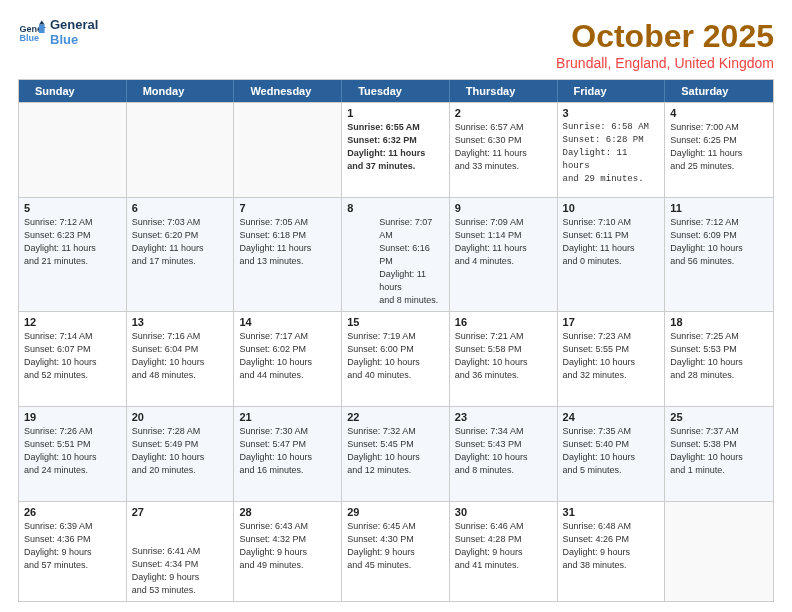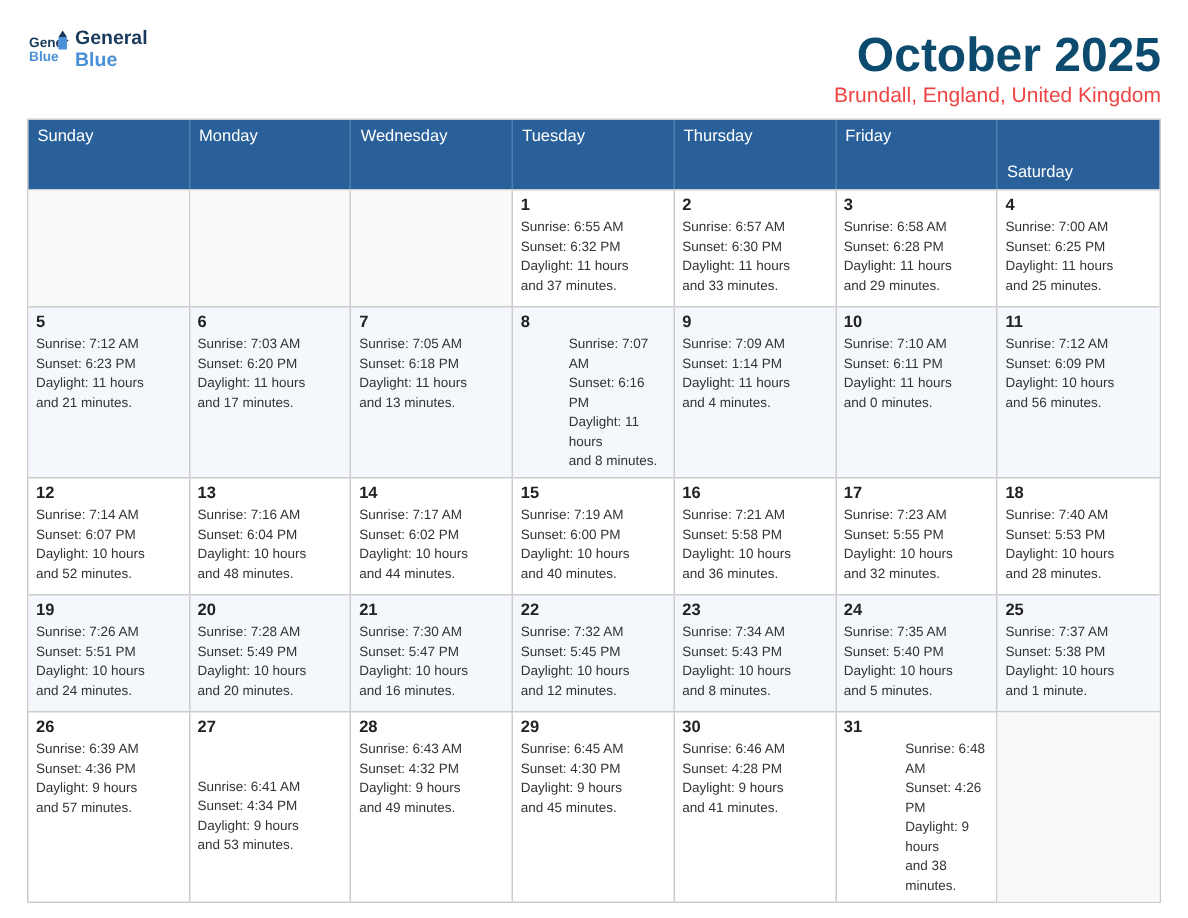--- a/index.html
+++ b/index.html
@@ -32,45 +32,45 @@
       width: 28px;
       height: 28px;
       margin-right: 4px;
     }
     .title-block {
       text-align: right;
     }
     .month-title {
       font-size: 32px;
       font-weight: bold;
-      color: #0c4a6e;
+      color: #a16207;
     }
     .location {
       font-size: 14px;
       color: #ef4444;
     }
     .calendar {
       flex: 1;
       display: flex;
       flex-direction: column;
       border: 1px solid #ccc;
     }
     .cal-header {
       display: grid;
       grid-template-columns: repeat(7, 1fr);
       background: #2a6099;
     }
     .cal-header-cell {
       color: #fff;
       font-size: 11px;
-      font-weight: normal;
-      padding: 5px 6px;
+      font-weight: bold;
+      padding: 5px 16px;
       border-right: 1px solid #4a80b0;
     }
-    .cal-header-cell:last-child { border-right: none; margin-top: 24px; }
+    .cal-header-cell:last-child { border-right: none; }
     .cal-body {
       flex: 1;
       display: flex;
       flex-direction: column;
     }
     .cal-week {
       display: grid;
       grid-template-columns: repeat(7, 1fr);
       flex: 1;
       border-top: 1px solid #ccc;
@@ -134,35 +134,35 @@
       <div class="cal-header-cell">Friday</div>
       <div class="cal-header-cell">Saturday</div>
     </div>
     <div class="cal-body" id="cal-body">
     <div class="cal-week">
           <div class="cal-cell empty"></div>
           <div class="cal-cell empty"></div>
           <div class="cal-cell empty"></div>
           <div class="cal-cell">
             <div class="day-num">1</div>
-            <div class="day-info" style="white-space: pre-line;">Sunrise: 6:55 AM
+            <div class="day-info" style="white-space: pre-line; font-weight: bold;">Sunrise: 6:55 AM
 Sunset: 6:32 PM
 Daylight: 11 hours
 and 37 minutes.</div>
           </div>
           <div class="cal-cell">
             <div class="day-num">2</div>
             <div class="day-info" style="white-space: pre-line;">Sunrise: 6:57 AM
 Sunset: 6:30 PM
 Daylight: 11 hours
 and 33 minutes.</div>
           </div>
           <div class="cal-cell">
             <div class="day-num">3</div>
-            <div class="day-info" style="white-space: pre-line;">Sunrise: 6:58 AM
+            <div class="day-info" style="white-space: pre-line; font-family: Liberation Mono, monospace;">Sunrise: 6:58 AM
 Sunset: 6:28 PM
 Daylight: 11 hours
 and 29 minutes.</div>
           </div>
           <div class="cal-cell">
             <div class="day-num">4</div>
             <div class="day-info" style="white-space: pre-line;">Sunrise: 7:00 AM
 Sunset: 6:25 PM
 Daylight: 11 hours
 and 25 minutes.</div>
@@ -257,21 +257,21 @@
           </div>
           <div class="cal-cell">
             <div class="day-num">17</div>
             <div class="day-info" style="white-space: pre-line;">Sunrise: 7:23 AM
 Sunset: 5:55 PM
 Daylight: 10 hours
 and 32 minutes.</div>
           </div>
           <div class="cal-cell">
             <div class="day-num">18</div>
-            <div class="day-info" style="white-space: pre-line;">Sunrise: 7:40 AM
+            <div class="day-info" style="white-space: pre-line;">Sunrise: 7:25 AM
 Sunset: 5:53 PM
 Daylight: 10 hours
 and 28 minutes.</div>
           </div>
         </div>
         <div class="cal-week week-row-alt">
           <div class="cal-cell">
             <div class="day-num">19</div>
             <div class="day-info" style="white-space: pre-line;">Sunrise: 7:26 AM
 Sunset: 5:51 PM
@@ -352,21 +352,21 @@
           </div>
           <div class="cal-cell">
             <div class="day-num">30</div>
             <div class="day-info" style="white-space: pre-line;">Sunrise: 6:46 AM
 Sunset: 4:28 PM
 Daylight: 9 hours
 and 41 minutes.</div>
           </div>
           <div class="cal-cell">
             <div class="day-num">31</div>
-            <div class="day-info" style="white-space: pre-line; margin-left: 41px;">Sunrise: 6:48 AM
+            <div class="day-info" style="white-space: pre-line;">Sunrise: 6:48 AM
 Sunset: 4:26 PM
 Daylight: 9 hours
 and 38 minutes.</div>
           </div>
           <div class="cal-cell empty"></div>
         </div>
       </div>
   </div>
 </div>
 

